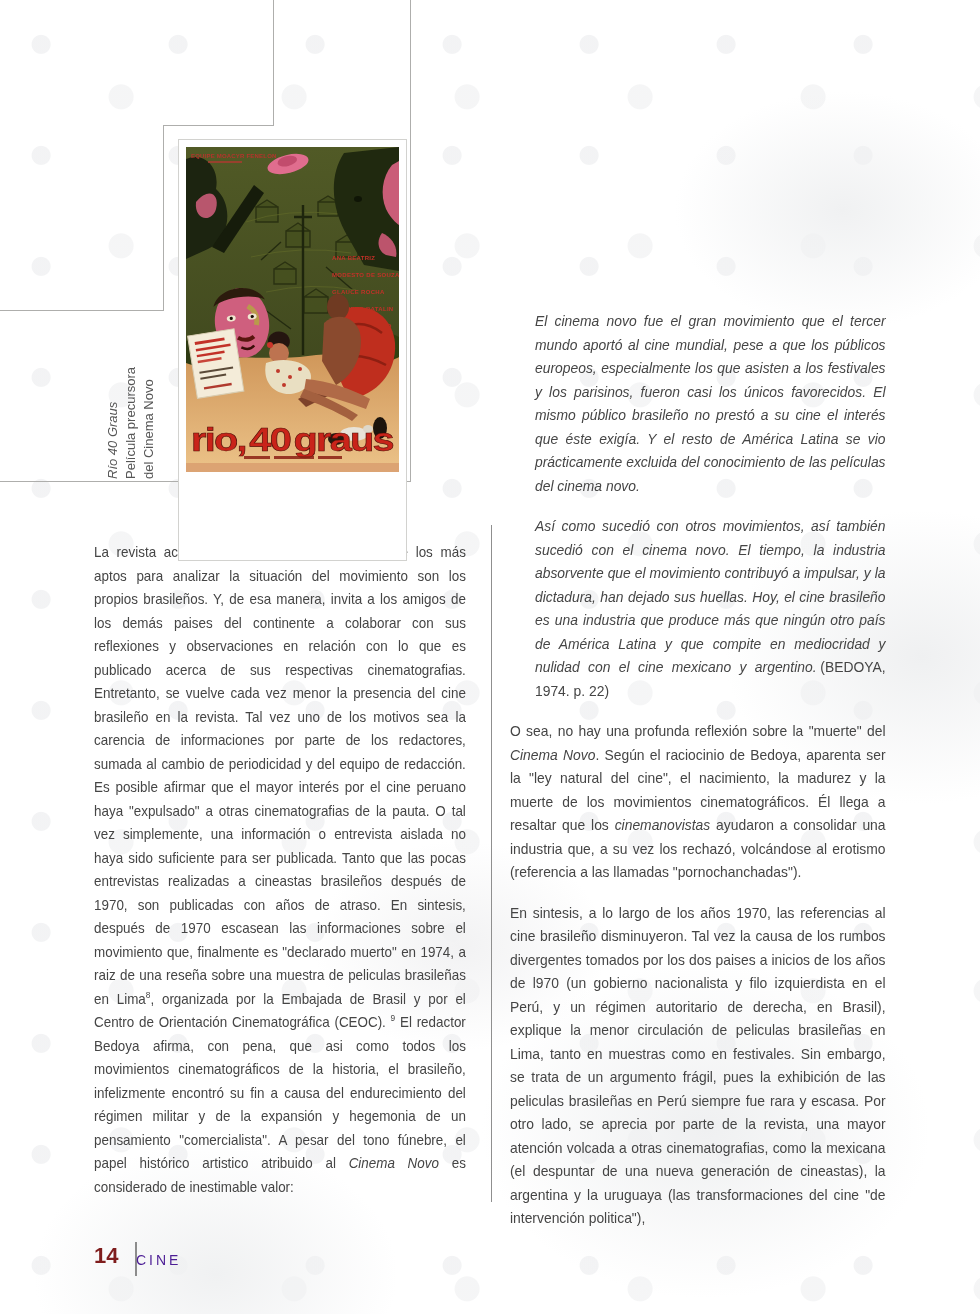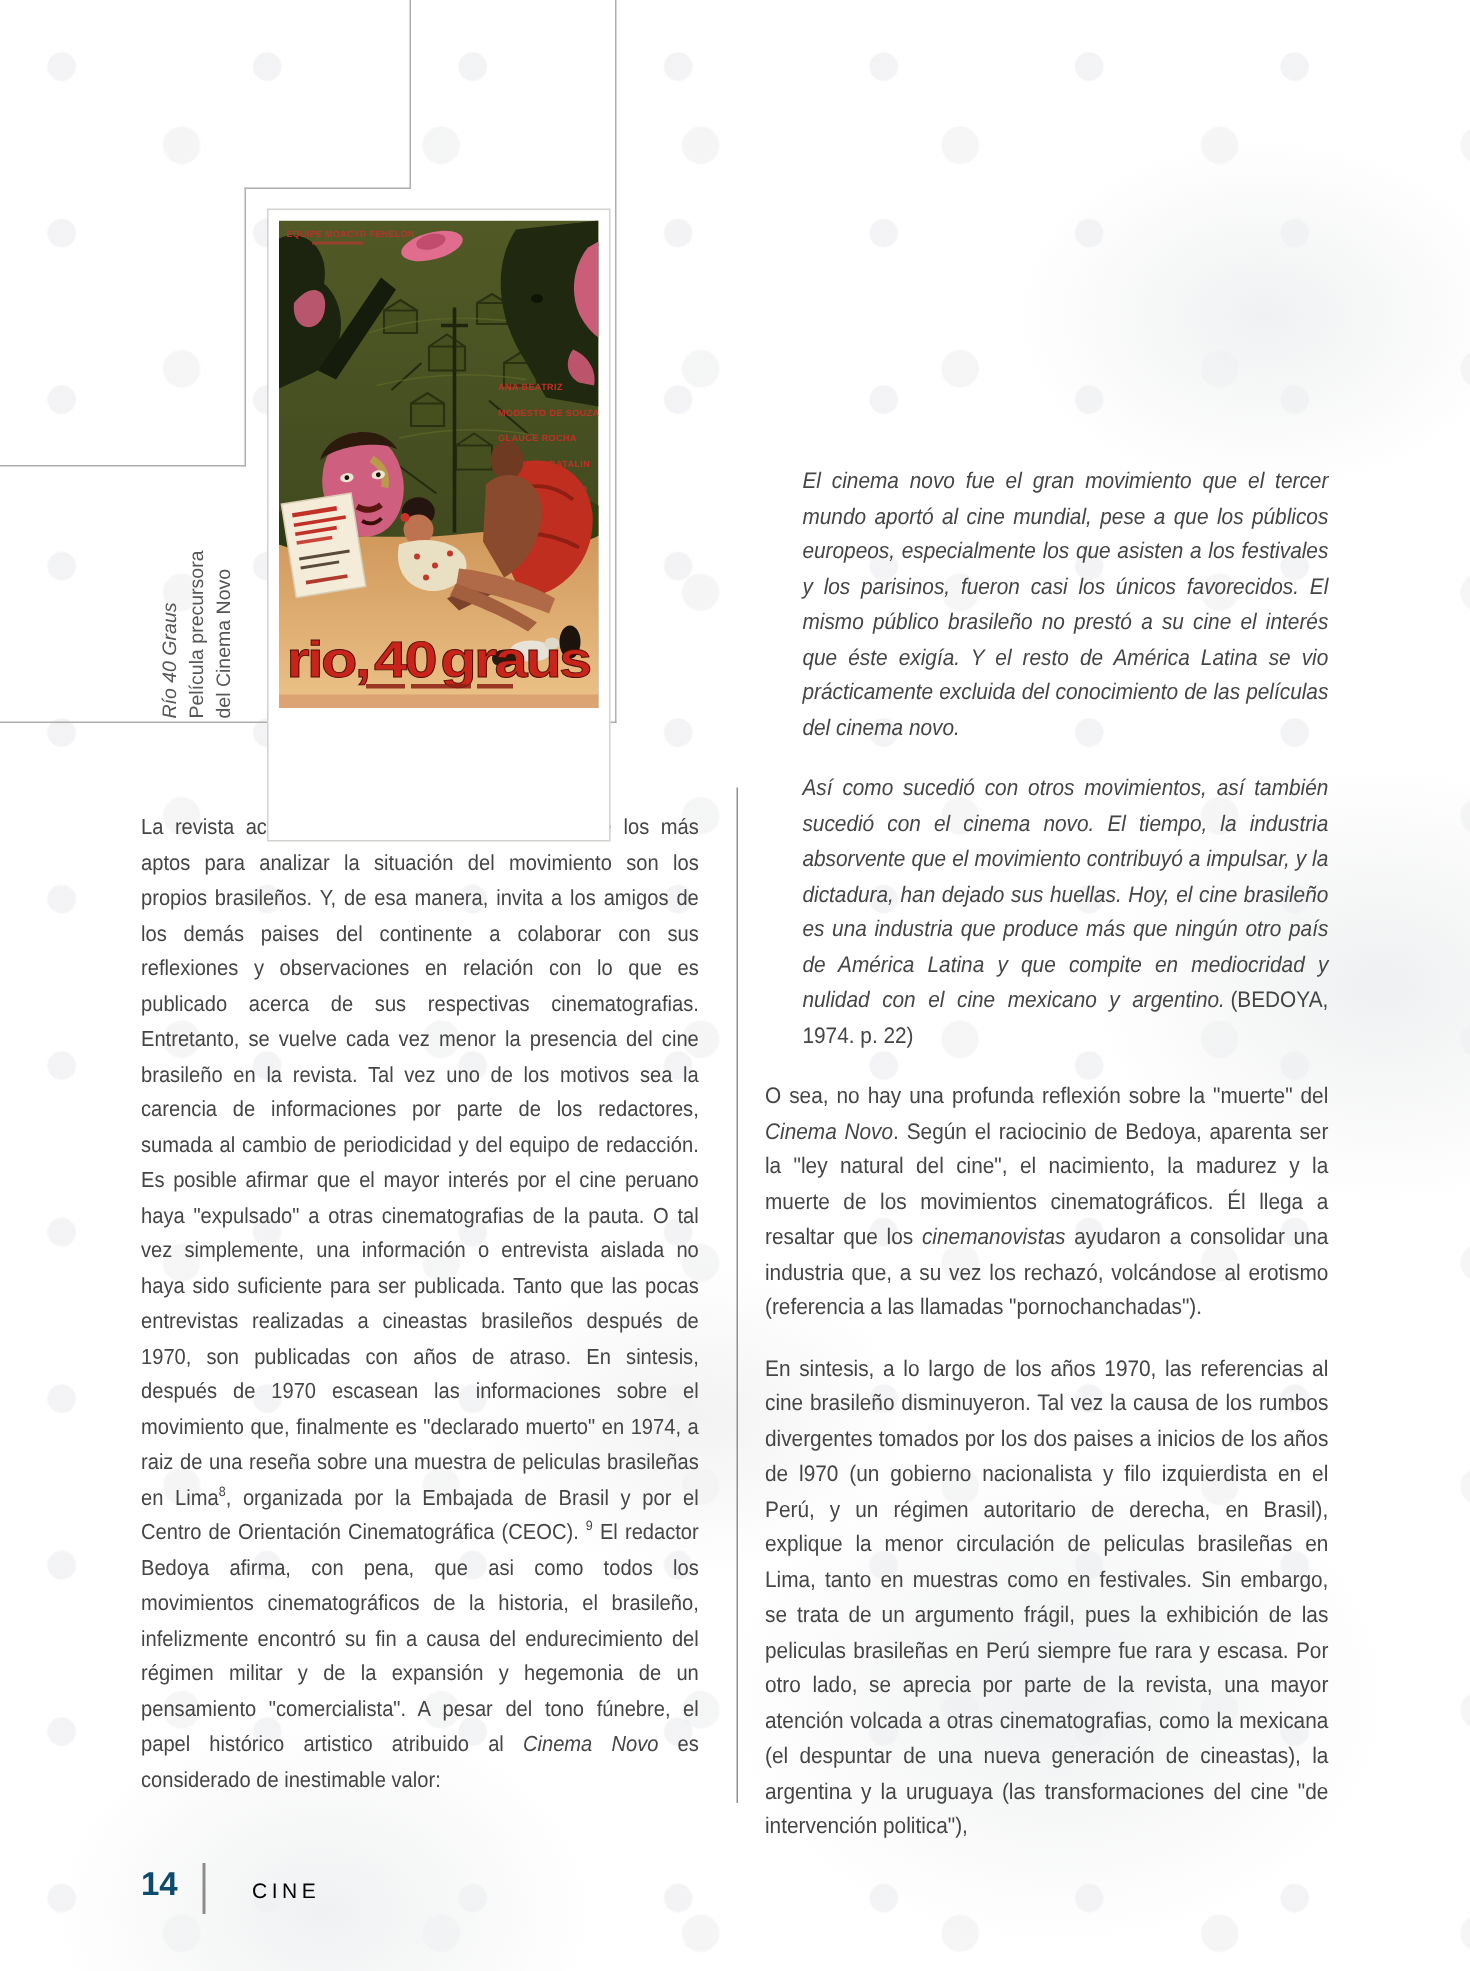--- a/index.html
+++ b/index.html
@@ -48,23 +48,23 @@
   }
   .col-left{left:94px;top:541px;width:402px;font-size:14.5px;line-height:23.5px;}
   .col-right{left:510px;top:309px;width:406px;font-size:15px;line-height:23.5px;}
   .quote{margin:0 0 17px 27px;font-style:italic;}
   .qcite{font-style:normal;margin-left:4px;}
   .para{margin:0 0 17px 0;}
   .col i{font-style:italic;}
   .col sup{font-size:9px;line-height:0;vertical-align:super;}
 
   
-  .page-num{position:absolute;left:94px;top:1243px;font-size:22px;font-weight:bold;color:#0c4a6e;z-index:1;}
+  .page-num{position:absolute;left:94px;top:1243px;font-size:22px;font-weight:bold;color:#7f1d1d;z-index:1;}
   .footer-bar{position:absolute;left:135px;top:1242px;width:2px;height:34px;background:#8c8c8c;z-index:1;}
-  .section-label{position:absolute;left:168px;top:1252px;font-size:14px;letter-spacing:3px;color:#000000;z-index:1;text-align:center;}
+  .section-label{position:absolute;left:136px;top:1252px;font-size:14px;letter-spacing:3px;color:#4c1d95;z-index:1;text-align:center;}
 </style>
 </head>
 <body>
 
 <div class="page">
 
   <div class="rule" style="left:273px;top:0;width:1px;height:126px;"></div>
   <div class="rule" style="left:163px;top:125px;width:111px;height:1px;"></div>
   <div class="rule" style="left:163px;top:125px;width:1px;height:186px;"></div>
   <div class="rule" style="left:0;top:310px;width:164px;height:1px;"></div>

